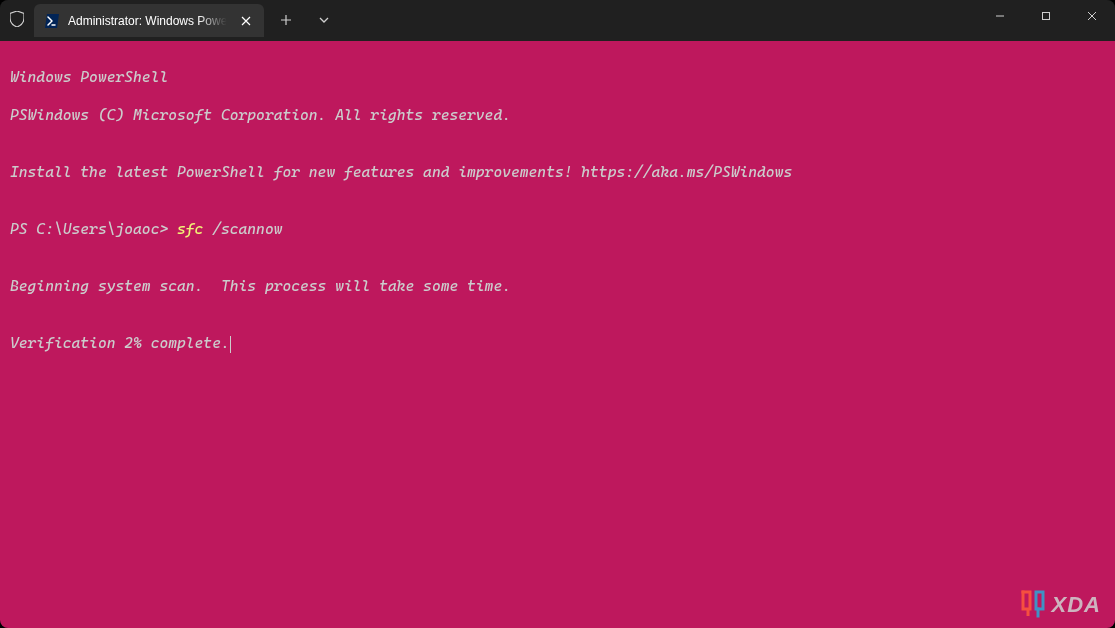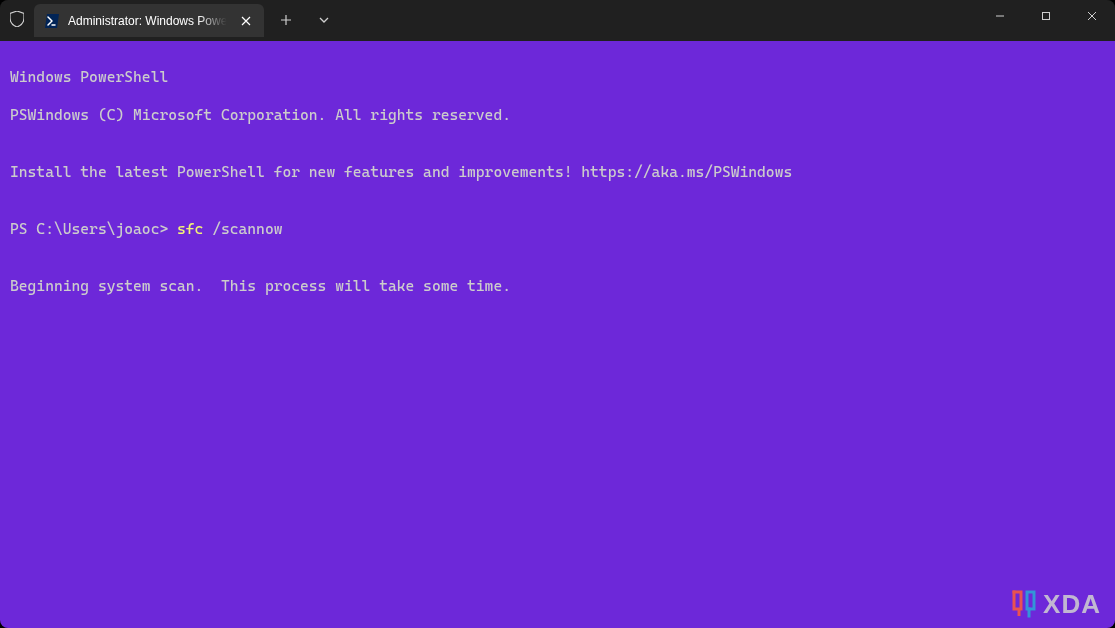--- a/index.html
+++ b/index.html
@@ -85,28 +85,29 @@
   }
   .win-btn {
     width: 46px; height: 32px;
     display:flex;align-items:center;justify-content:center;
     color:#cfcfcf;
   }
 
   
   .terminal {
     flex:1;
-    background:#6d28d9;
+    background:#be185d;
     color:#cccccc;
     font-family: "Cascadia Mono", "Consolas", monospace;
     font-size: 15px;
     line-height: 19px;
     padding: 8px 10px;
     white-space: pre;
     position:relative;
+    font-style:italic;
   }
   .line { white-space: pre; }
   .cmd-highlight { color:#f2f277; }
   .cursor {
     display:inline-block;
     width:1px; height:17px;
     background:#ccc;
     vertical-align:middle;
     margin-left:0px;
   }
@@ -118,21 +119,21 @@
     bottom: 10px;
     display:flex;
     align-items:center;
     gap:6px;
     opacity:0.85;
   }
   .watermark svg { display:block; }
   .watermark-text {
     font-family: "Segoe UI", sans-serif;
     font-weight:600;
-    font-size:26px;
+    font-size:22px;
     letter-spacing:1px;
     color:#d0d0d0;
   }
 </style>
 </head>
 <body>
 
 <div class="window">
 
   <div class="titlebar">
@@ -191,20 +192,21 @@
   <div class="terminal">
 <div class="line">Windows PowerShell</div>
 <div class="line">PSWindows (C) Microsoft Corporation. All rights reserved.</div>
 <div class="line"></div>
 <div class="line">Install the latest PowerShell for new features and improvements! https://aka.ms/PSWindows</div>
 <div class="line"></div>
 <div class="line"><span>PS C:\Users\joaoc&gt; </span><span class="cmd-highlight">sfc</span><span> /scannow</span></div>
 <div class="line"></div>
 <div class="line">Beginning system scan.  This process will take some time.</div>
 <div class="line"></div>
+<div class="line"><span>Verification 2% complete.</span><span class="cursor"></span></div>
 
     <div class="watermark">
       <svg width="26" height="28" viewBox="0 0 26 28">
         <path d="M3 2 L3 19 L8 19 L8 26 L8 19 L3 19" fill="none" stroke="#ff5b3a" stroke-width="3" stroke-linecap="square"></path>
         <path d="M3 2 L10 2 L10 19" fill="none" stroke="#ff5b3a" stroke-width="3" stroke-linecap="square"></path>
         <path d="M16 2 L23 2 L23 19 L16 19 L16 2" fill="none" stroke="#2aa8d8" stroke-width="3" stroke-linecap="square"></path>
         <path d="M18 19 L18 26" fill="none" stroke="#2aa8d8" stroke-width="3" stroke-linecap="square"></path>
       </svg>
       <span class="watermark-text">XDA</span>
     </div>

